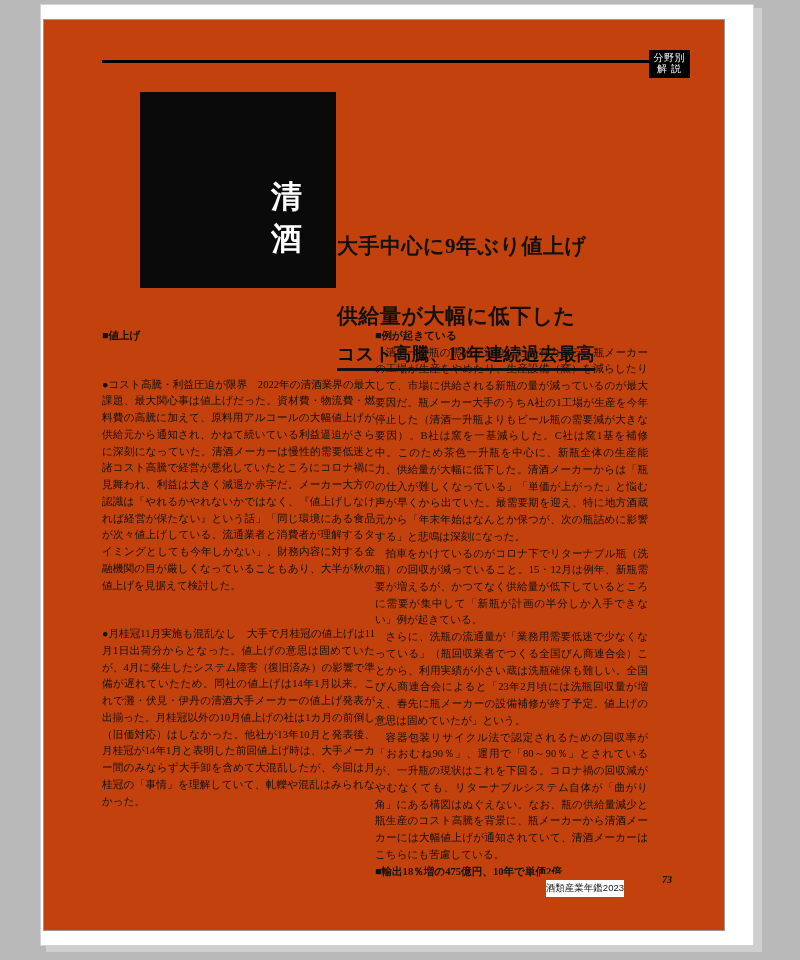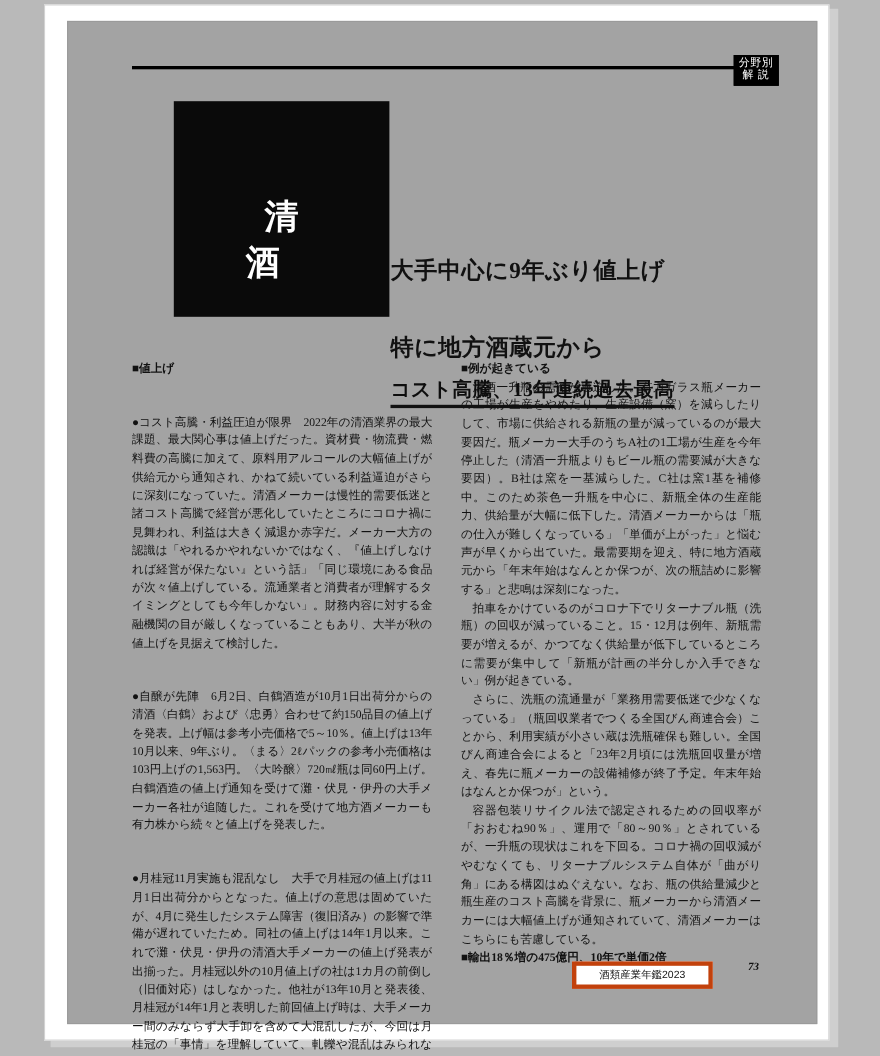--- a/index.html
+++ b/index.html
@@ -26,27 +26,27 @@
     left: 40px;
     top: 4px;
     width: 714px;
     height: 942px;
     background: #ffffff;
     box-sizing: border-box;
     border: 1px solid #d2d2d2;
   }
   .page-inner {
     position: absolute;
-    left: 20px;
+    left: 2px;
     top: 14px;
     width: 682px;
     height: 912px;
     border: 1px solid #9a9a9a;
     box-sizing: border-box;
-    background: #a3a3a3;
+    background: #c2410c;
   }
   .content {
     position: absolute;
     left: 38px;
     top: 26px;
     width: 608px;
     height: 862px;
   }
 
   
@@ -83,21 +83,21 @@
     top: 46px;
     width: 196px;
     height: 196px;
     background: #0a0a0a;
   }
   .title-block .jp-title {
     position: absolute;
     left: 0;
     right: 0;
     top: 84px;
-    text-align: center;
+    text-align: right;
     color: #fff;
     font-size: 31px;
     font-weight: bold;
     letter-spacing: 34px;
     text-indent: 34px;
     font-family: "Liberation Serif", "DejaVu Serif", serif;
   }
 
   
   .headlines {
@@ -126,21 +126,20 @@
   }
 
   
   .columns {
     position: absolute;
     left: 20px;
     top: 282px;
     width: 572px;
     height: 572px;
     display: flex;
-    gap: 26px;
   }
   .col {
     width: 273px;
     font-size: 10.6px;
     line-height: 1.58;
     color: #111;
     text-align: justify;
   }
   .col p {
     margin: 0 0 0 0;
@@ -160,23 +159,23 @@
     position: absolute;
     left: 380px;
     bottom: 14px;
     width: 212px;
     height: 20px;
   }
   .footer .book {
     position: absolute;
     right: 44px;
     top: 0;
-    border: 4px solid #c2410c;
+    border: 6px solid #c2410c;
     font-size: 9.5px;
-    padding: 2px 21px;
+    padding: 2px 0;
     font-family: "Liberation Sans", "DejaVu Sans", sans-serif;
     color: #111;
     background: #fff;
   }
   .footer .pageno {
     position: absolute;
     right: 2px;
     top: 0px;
     font-size: 10px;
     font-weight: bold;
@@ -199,36 +198,35 @@
         <div>分野別</div>
         <div>解 説</div>
       </div>
 
       <div class="title-block">
         <div class="jp-title">清　酒</div>
       </div>
 
       <div class="headlines">
         <div class="h1">大手中心に9年ぶり値上げ</div>
-        <div class="h1">特に地方酒蔵元から</div>
+        <div class="h1">供給量が大幅に低下した</div>
         <div class="h2">コスト高騰、13年連続過去最高</div>
       </div>
 
       <div class="columns">
         <div class="col">
           <p class="head">■値上げ</p>
           <p class="lead">●コスト高騰・利益圧迫が限界　2022年の清酒業界の最大課題、最大関心事は値上げだった。資材費・物流費・燃料費の高騰に加えて、原料用アルコールの大幅値上げが供給元から通知され、かねて続いている利益逼迫がさらに深刻になっていた。清酒メーカーは慢性的需要低迷と諸コスト高騰で経営が悪化していたところにコロナ禍に見舞われ、利益は大きく減退か赤字だ。メーカー大方の認識は「やれるかやれないかではなく、『値上げしなければ経営が保たない』という話」「同じ環境にある食品が次々値上げしている。流通業者と消費者が理解するタイミングとしても今年しかない」。財務内容に対する金融機関の目が厳しくなっていることもあり、大半が秋の値上げを見据えて検討した。</p>
-          <p class="lead">●自醸が先陣　6月2日、白鶴酒造が10月1日出荷分からの清酒〈白鶴〉および〈忠勇〉合わせて約150品目の値上げを発表。上げ幅は参考小売価格で5～10％。値上げは13年10月以来、9年ぶり。〈まる〉2ℓパックの参考小売価格は103円上げの1,563円。〈大吟醸〉720㎖瓶は同60円上げ。白鶴酒造の値上げ通知を受けて灘・伏見・伊丹の大手メーカー各社が追随した。これを受けて地方酒メーカーも有力株から続々と値上げを発表した。</p>
           <p class="lead">●月桂冠11月実施も混乱なし　大手で月桂冠の値上げは11月1日出荷分からとなった。値上げの意思は固めていたが、4月に発生したシステム障害（復旧済み）の影響で準備が遅れていたため。同社の値上げは14年1月以来。これで灘・伏見・伊丹の清酒大手メーカーの値上げ発表が出揃った。月桂冠以外の10月値上げの社は1カ月の前倒し（旧価対応）はしなかった。他社が13年10月と発表後、月桂冠が14年1月と表明した前回値上げ時は、大手メーカー間のみならず大手卸を含めて大混乱したが、今回は月桂冠の「事情」を理解していて、軋轢や混乱はみられなかった。</p>
         </div>
         <div class="col">
           <p class="head">■例が起きている</p>
           <p>清酒一升瓶の需給が逼迫した。有力ガラス瓶メーカーの工場が生産をやめたり、生産設備（窯）を減らしたりして、市場に供給される新瓶の量が減っているのが最大要因だ。瓶メーカー大手のうちA社の1工場が生産を今年停止した（清酒一升瓶よりもビール瓶の需要減が大きな要因）。B社は窯を一基減らした。C社は窯1基を補修中。このため茶色一升瓶を中心に、新瓶全体の生産能力、供給量が大幅に低下した。清酒メーカーからは「瓶の仕入が難しくなっている」「単価が上がった」と悩む声が早くから出ていた。最需要期を迎え、特に地方酒蔵元から「年末年始はなんとか保つが、次の瓶詰めに影響する」と悲鳴は深刻になった。</p>
           <p>拍車をかけているのがコロナ下でリターナブル瓶（洗瓶）の回収が減っていること。15・12月は例年、新瓶需要が増えるが、かつてなく供給量が低下しているところに需要が集中して「新瓶が計画の半分しか入手できない」例が起きている。</p>
-          <p>さらに、洗瓶の流通量が「業務用需要低迷で少なくなっている」（瓶回収業者でつくる全国びん商連合会）ことから、利用実績が小さい蔵は洗瓶確保も難しい。全国びん商連合会によると「23年2月頃には洗瓶回収量が増え、春先に瓶メーカーの設備補修が終了予定。年末年始はなんとか保つが」という。</p>
+          <p>さらに、洗瓶の流通量が「業務用需要低迷で少なくなっている」（瓶回収業者でつくる全国びん商連合会）ことから、利用実績が小さい蔵は洗瓶確保も難しい。全国びん商連合会によると「23年2月頃には洗瓶回収量が増え、春先に瓶メーカーの設備補修が終了予定。値上げの意思は固めていたが」という。</p>
           <p>容器包装リサイクル法で認定されるための回収率が「おおむね90％」、運用で「80～90％」とされているが、一升瓶の現状はこれを下回る。コロナ禍の回収減がやむなくても、リターナブルシステム自体が「曲がり角」にある構図はぬぐえない。なお、瓶の供給量減少と瓶生産のコスト高騰を背景に、瓶メーカーから清酒メーカーには大幅値上げが通知されていて、清酒メーカーはこちらにも苦慮している。</p>
           <p class="head">■輸出18％増の475億円、10年で単価2倍</p>
         </div>
       </div>
 
       <div class="footer">
         <div class="book">酒類産業年鑑2023</div>
         <div class="pageno">73</div>
       </div>
 

